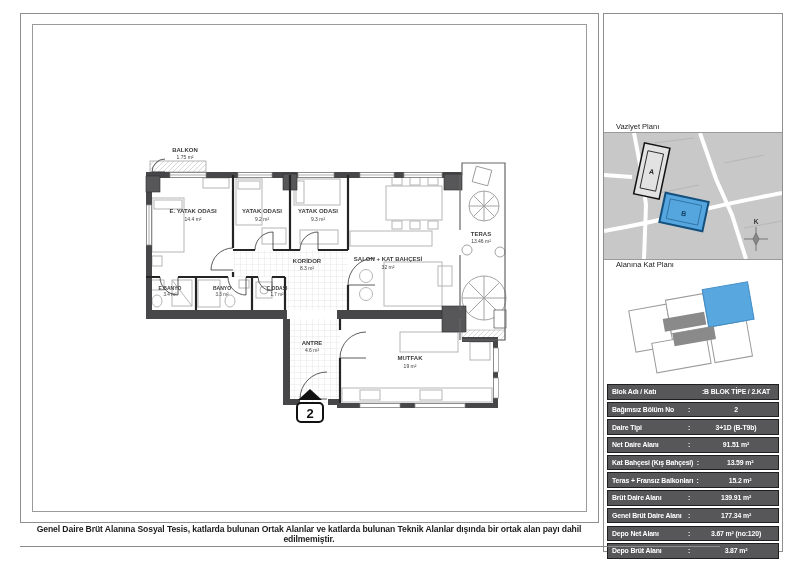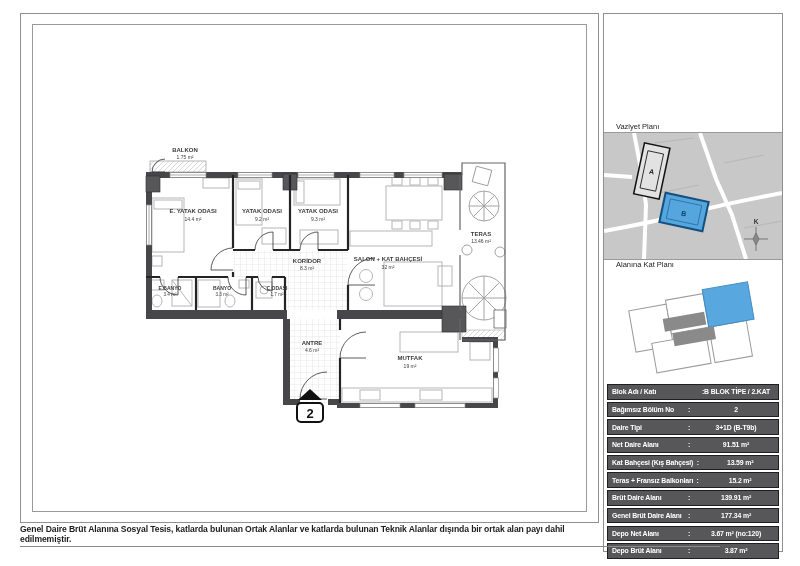--- a/index.html
+++ b/index.html
@@ -3,21 +3,21 @@
 <meta charset="utf-8">
 <style>
   html,body{margin:0;padding:0;}
   body{width:800px;height:566px;position:relative;background:#fff;overflow:hidden;
        font-family:"Liberation Sans","DejaVu Sans",sans-serif;color:#222;}
   .frame-outer{position:absolute;left:20px;top:13px;width:577px;height:508px;border:1px solid #8f8f8f;}
   .frame-inner{position:absolute;left:11px;top:10px;width:553px;height:486px;border:1px solid #9a9a9a;}
   .plan-svg{position:absolute;left:0;top:0;width:800px;height:566px;pointer-events:none;}
   .footer{position:absolute;left:20px;top:521px;width:700px;height:25px;border-bottom:1px solid #8a8a8a;
           display:flex;align-items:center;}
-  .footer span{display:block;width:578px;text-align:left;font-size:8.6px;color:#1c1c1c;font-weight:600;letter-spacing:-0.1px;}
+  .footer span{display:block;width:578px;text-align:center;font-size:8.6px;color:#1c1c1c;font-weight:600;letter-spacing:-0.1px;}
   
   .panel{position:absolute;left:603px;top:13px;width:178px;height:537px;border:1px solid #8f8f8f;background:#fff;}
   .logo-box{position:absolute;left:23px;top:11px;width:144px;height:95px;border:1px solid #bdbdbd;overflow:hidden;}
   .diamond{position:absolute;left:50%;top:50%;width:66px;height:66px;margin:-33px 0 0 -33px;transform:rotate(45deg);
            background:linear-gradient(135deg,#efe09a 0%,#caa63c 22%,#8a6a1c 48%,#d9bc55 72%,#6e5312 100%);}
   .diamond:after{content:"";position:absolute;inset:7px;
            background:conic-gradient(from 20deg,#b18e2a,#e6cc70,#7a5c15,#caa83c,#8f6f1e,#e2c768,#b18e2a);opacity:.75;}
   .logo-text{position:absolute;left:0;top:34px;width:100%;text-align:center;z-index:2;}
   .logo-brand{font-size:14.5px;font-weight:bold;color:#fff;letter-spacing:1.6px;text-shadow:0 0 3px rgba(90,60,0,.6);}
   .logo-sub{margin-top:1px;font-size:6px;font-weight:bold;color:#f3e9c6;letter-spacing:3.5px;position:relative;}

